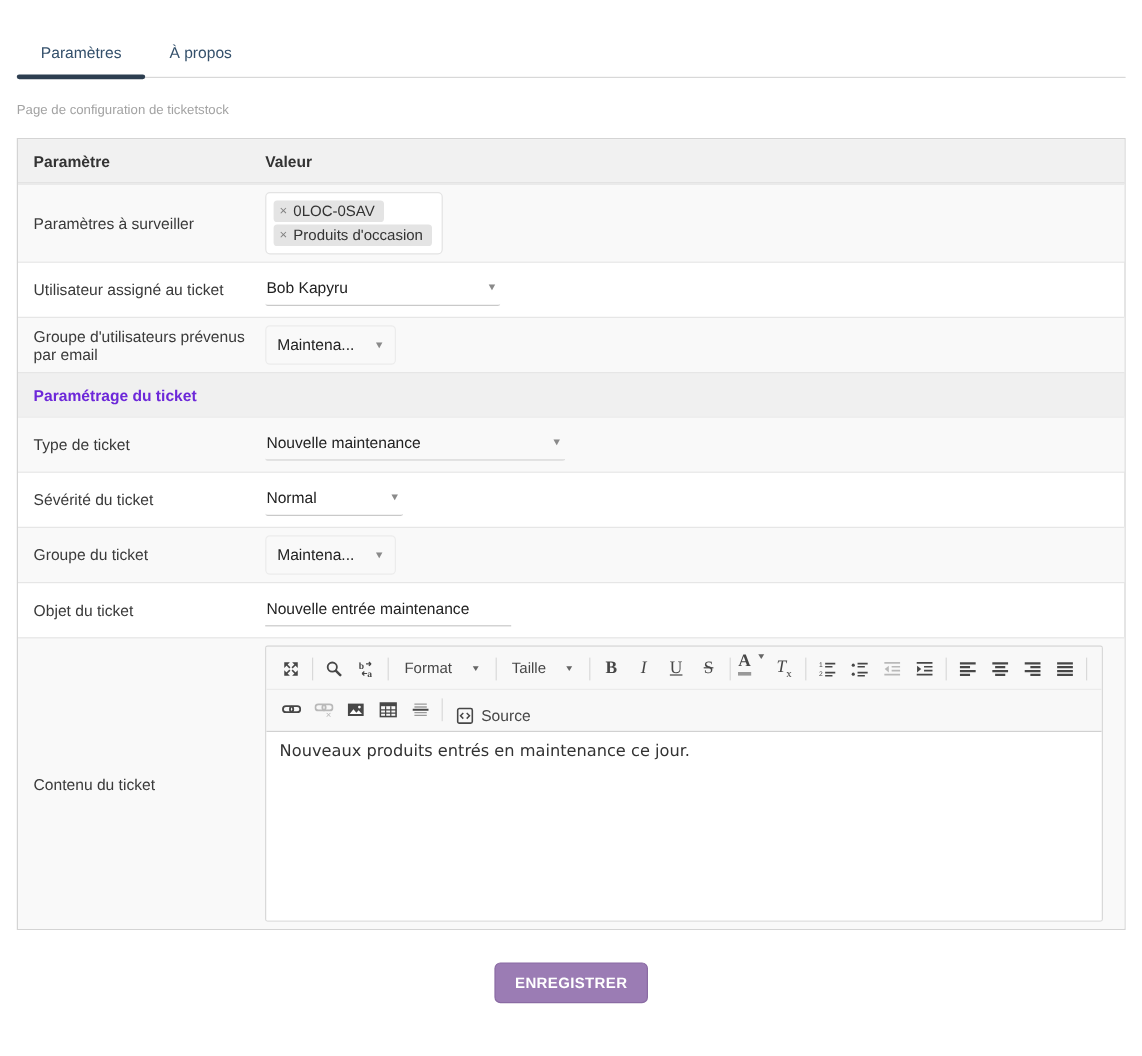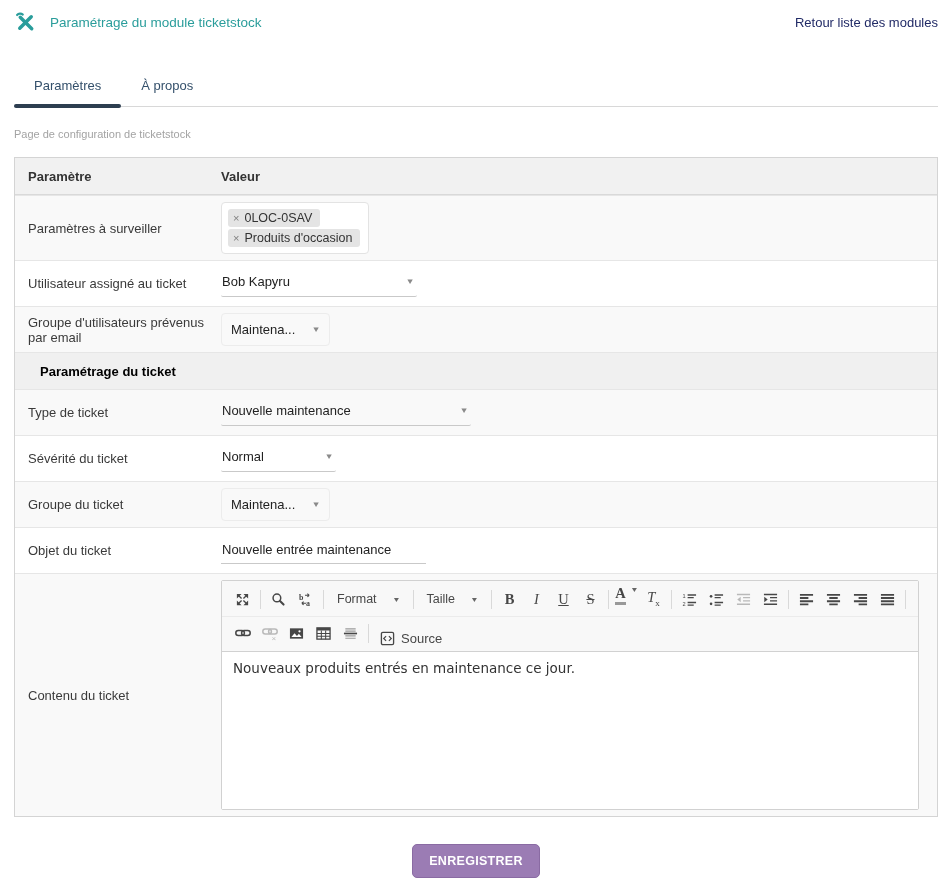--- a/index.html
+++ b/index.html
@@ -34,21 +34,21 @@
   .row.shade { background:#f9f9f9; }
   .thead { background:#f1f1f1; font-weight:bold; color:#333; border-bottom:1px solid #d9d9d9; }
   .cell-label {
     width:206px; flex-shrink:0; padding:6px 10px 6px 13px;
     display:flex; align-items:center;
   }
   .cell-value { flex:1; display:flex; align-items:center; padding:6px 20px 6px 0; }
   .thead .cell-label, .thead .cell-value { min-height:36px; }
   .row-std .cell-label, .row-std .cell-value { min-height:45px; }
   .row-warehouses .cell-label, .row-warehouses .cell-value { min-height:57px; }
-  .row-section { background:#f0f0f0; font-weight:bold; color:#000000;padding-left:12px; }
+  .row-section { background:#f0f0f0; font-weight:bold; color:#6d28d9; }
   .row-section .cell-label { min-height:36px; width:auto; }
 
   
   .multiselect {
     background:#fff; border:1px solid #e3e3e3; border-radius:4px;
     padding:4px 6px; min-width:148px; display:inline-block; cursor:text;
   }
   .tag {
     display:flex; width:fit-content; align-items:center; gap:5px;
     background:#e4e4e4; border-radius:3px; padding:2px 8px 2px 5px;
@@ -113,33 +113,20 @@
     font-size:12.5px; letter-spacing:.3px; border:1px solid #8a6ba3;
     border-radius:5px; padding:9px 16px; cursor:pointer;
   }
   svg { display:block; }
 </style>
 </head>
 <body>
 
 <div>
 
-  <div class="topbar">
-    <span class="module-icon">
-      <svg viewBox="0 0 24 24" width="23" height="23">
-        <g fill="none" stroke="#2a9d9b" stroke-linecap="round">
-          <path d="M6.5 6.5 18.5 18.5" stroke-width="3.6"></path>
-          <path d="M18 6 6 18" stroke-width="3.6"></path>
-        </g>
-        <path d="M3.2 4.2a4.2 4.2 0 0 1 6-.4" fill="none" stroke="#2a9d9b" stroke-width="2.2" stroke-linecap="round"></path>
-      </svg>
-    </span>
-    <span class="page-title">Paramétrage du module ticketstock</span>
-    <a class="back-link">Retour liste des modules</a>
-  </div>
 
   <div class="tabs">
     <div class="tab active">
       <span>Paramètres</span>
     </div>
     <div class="tab">
       <span>À propos</span>
     </div>
   </div>
 

